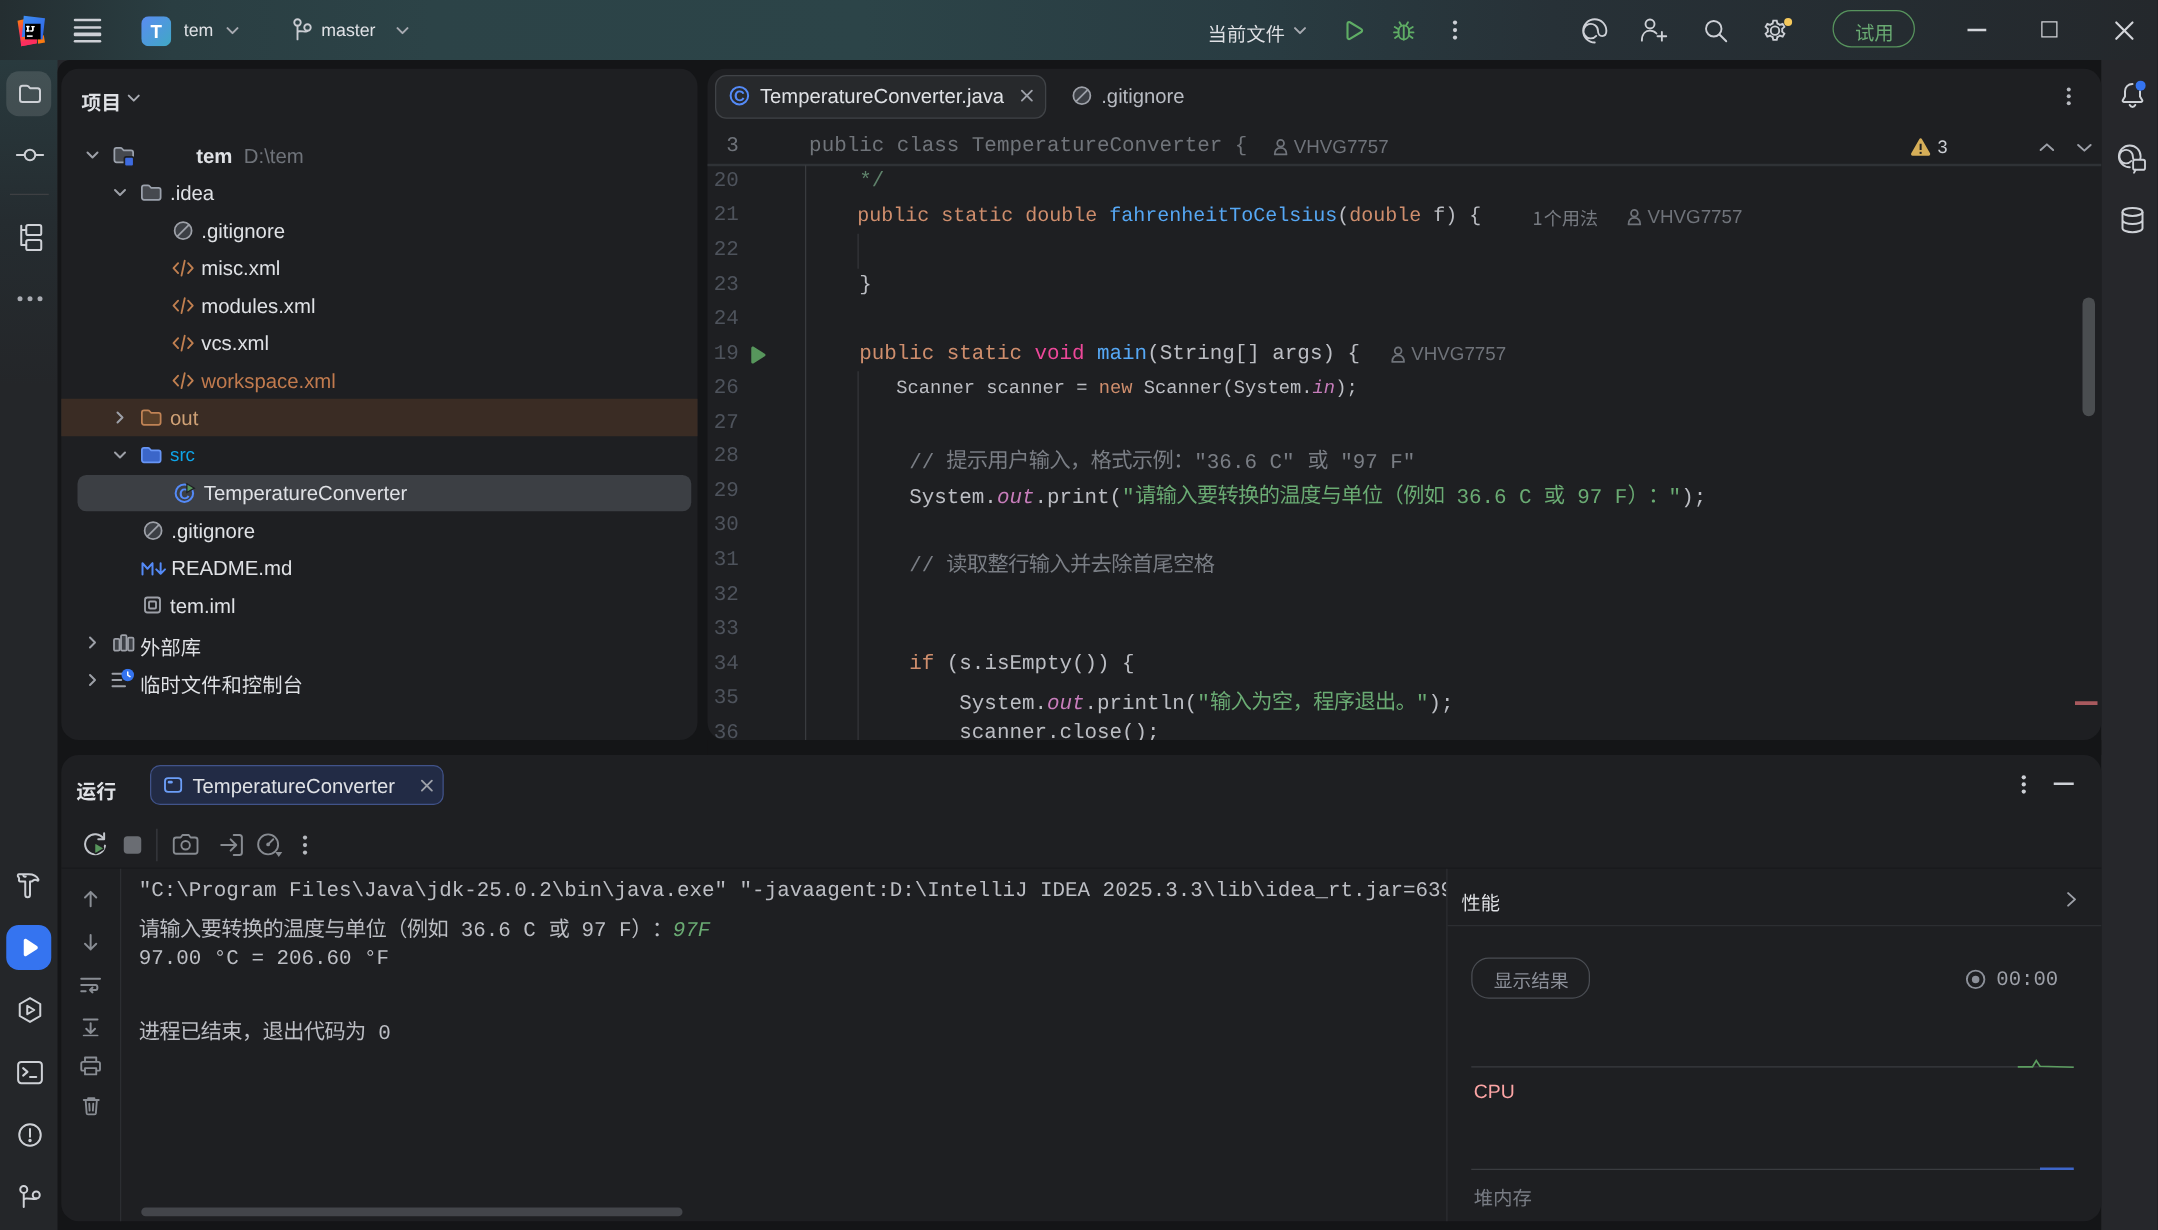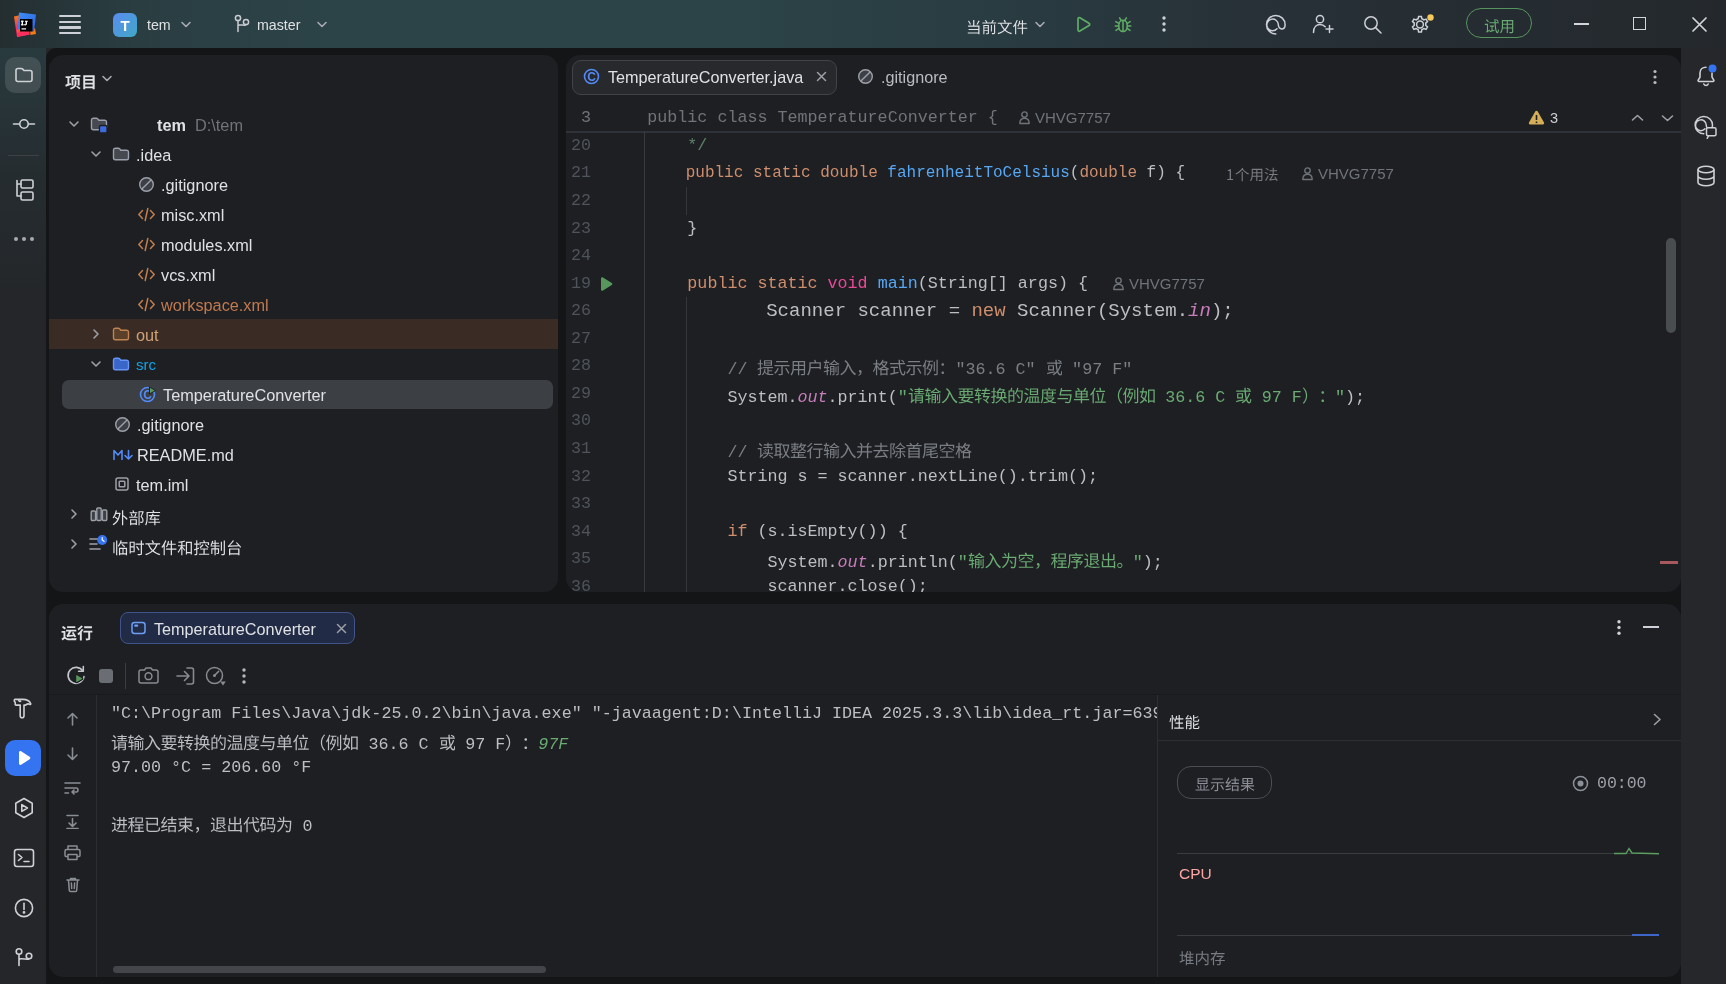--- a/index.html
+++ b/index.html
@@ -488,21 +488,21 @@
     <div style="position:absolute;left:1318px;top:162.8px;font-family:Liberation Sans,sans-serif;font-size:15px;font-weight:400;color:#6F737A;line-height:22px;letter-spacing:0;white-space:pre;">VHVG7757</div>
     <div style="position:absolute;left:647.3px;top:216.5px;font-family:Liberation Mono,monospace;font-size:16.7px;color:#BCBEC4;line-height:24px;white-space:pre;">    }</div>
     <div style="position:absolute;left:647.3px;top:271.6px;font-family:Liberation Mono,monospace;font-size:16.7px;color:#BCBEC4;line-height:24px;white-space:pre;">    <span style="color:#CF8E6D">public</span> <span style="color:#CF8E6D">static</span> <span style="color:#ec4899">void</span> <span style="color:#56A8F5">main</span>(String[] args) {</div>
     <svg style="position:absolute;left:1111px;top:276.0799999999999px;" width="15" height="15" viewBox="0 0 15 15">
       <g stroke="#6F737A" stroke-width="1.4" fill="none">
         <circle cx="7.5" cy="4.6" r="2.7"></circle>
         <path d="M2.8 13.5 C2.8 9.5 5.2 8.2 7.5 8.2 C9.8 8.2 12.2 9.5 12.2 13.5 Z" stroke-linejoin="round"></path>
       </g>
     </svg>
     <div style="position:absolute;left:1129px;top:273.1px;font-family:Liberation Sans,sans-serif;font-size:15px;font-weight:400;color:#6F737A;line-height:22px;letter-spacing:0;white-space:pre;">VHVG7757</div>
-    <div style="position:absolute;left:675px;top:299.1px;font-family:Liberation Mono,monospace;font-size:19px;color:#BCBEC4;line-height:24px;white-space:pre;">        Scanner scanner = <span style="color:#CF8E6D">new</span> Scanner(System.<span style="color:#C77DBB;font-style:italic">in</span>);</div>
+    <div style="position:absolute;left:645px;top:299.1px;font-family:Liberation Mono,monospace;font-size:15px;color:#BCBEC4;line-height:24px;white-space:pre;">        Scanner scanner = <span style="color:#CF8E6D">new</span> Scanner(System.<span style="color:#C77DBB;font-style:italic">in</span>);</div>
     <div style="position:absolute;left:647.3px;top:354.3px;font-family:Liberation Mono,monospace;font-size:16.7px;color:#BCBEC4;line-height:24px;white-space:pre;">        <span style="color:#7A7E85">// <svg width="198.0" height="26" style="vertical-align:-6px" viewBox="0 0 198.0 26">
           <use href="#g20" transform="translate(0.00,20.00) scale(0.01700,-0.01700)" fill="#7A7E85"></use>
           <use href="#g21" transform="translate(16.50,20.00) scale(0.01700,-0.01700)" fill="#7A7E85"></use>
           <use href="#g5" transform="translate(33.00,20.00) scale(0.01700,-0.01700)" fill="#7A7E85"></use>
           <use href="#g22" transform="translate(49.50,20.00) scale(0.01700,-0.01700)" fill="#7A7E85"></use>
           <use href="#g23" transform="translate(66.00,20.00) scale(0.01700,-0.01700)" fill="#7A7E85"></use>
           <use href="#g24" transform="translate(82.50,20.00) scale(0.01700,-0.01700)" fill="#7A7E85"></use>
           <use href="#g25" transform="translate(99.00,20.00) scale(0.01700,-0.01700)" fill="#7A7E85"></use>
           <use href="#g26" transform="translate(115.50,20.00) scale(0.01700,-0.01700)" fill="#7A7E85"></use>
           <use href="#g27" transform="translate(132.00,20.00) scale(0.01700,-0.01700)" fill="#7A7E85"></use>
@@ -542,21 +542,20 @@
           <use href="#g23" transform="translate(66.00,20.00) scale(0.01700,-0.01700)" fill="#7A7E85"></use>
           <use href="#g24" transform="translate(82.50,20.00) scale(0.01700,-0.01700)" fill="#7A7E85"></use>
           <use href="#g48" transform="translate(99.00,20.00) scale(0.01700,-0.01700)" fill="#7A7E85"></use>
           <use href="#g49" transform="translate(115.50,20.00) scale(0.01700,-0.01700)" fill="#7A7E85"></use>
           <use href="#g50" transform="translate(132.00,20.00) scale(0.01700,-0.01700)" fill="#7A7E85"></use>
           <use href="#g51" transform="translate(148.50,20.00) scale(0.01700,-0.01700)" fill="#7A7E85"></use>
           <use href="#g52" transform="translate(165.00,20.00) scale(0.01700,-0.01700)" fill="#7A7E85"></use>
           <use href="#g53" transform="translate(181.50,20.00) scale(0.01700,-0.01700)" fill="#7A7E85"></use>
           <use href="#g26" transform="translate(198.00,20.00) scale(0.01700,-0.01700)" fill="#7A7E85"></use>
         </svg></span></div>
-    <div style="position:absolute;left:647.3px;top:464.5px;font-family:Liberation Mono,monospace;font-size:16.7px;color:#BCBEC4;line-height:24px;white-space:pre;">        String s = scanner.nextLine().trim();</div>
     <div style="position:absolute;left:647.3px;top:519.6px;font-family:Liberation Mono,monospace;font-size:16.7px;color:#BCBEC4;line-height:24px;white-space:pre;">        <span style="color:#CF8E6D">if</span> (s.isEmpty()) {</div>
     <div style="position:absolute;left:647.3px;top:547.2px;font-family:Liberation Mono,monospace;font-size:16.7px;color:#BCBEC4;line-height:24px;white-space:pre;">            System.<span style="color:#C77DBB;font-style:italic">out</span>.println(<span style="color:#6AAB73">"<svg width="165.0" height="26" style="vertical-align:-6px" viewBox="0 0 165.0 26">
           <use href="#g23" transform="translate(0.00,20.00) scale(0.01700,-0.01700)" fill="#6AAB73"></use>
           <use href="#g24" transform="translate(16.50,20.00) scale(0.01700,-0.01700)" fill="#6AAB73"></use>
           <use href="#g54" transform="translate(33.00,20.00) scale(0.01700,-0.01700)" fill="#6AAB73"></use>
           <use href="#g53" transform="translate(49.50,20.00) scale(0.01700,-0.01700)" fill="#6AAB73"></use>
           <use href="#g25" transform="translate(66.00,20.00) scale(0.01700,-0.01700)" fill="#6AAB73"></use>
           <use href="#g55" transform="translate(82.50,20.00) scale(0.01700,-0.01700)" fill="#6AAB73"></use>
           <use href="#g56" transform="translate(99.00,20.00) scale(0.01700,-0.01700)" fill="#6AAB73"></use>
           <use href="#g57" transform="translate(115.50,20.00) scale(0.01700,-0.01700)" fill="#6AAB73"></use>

